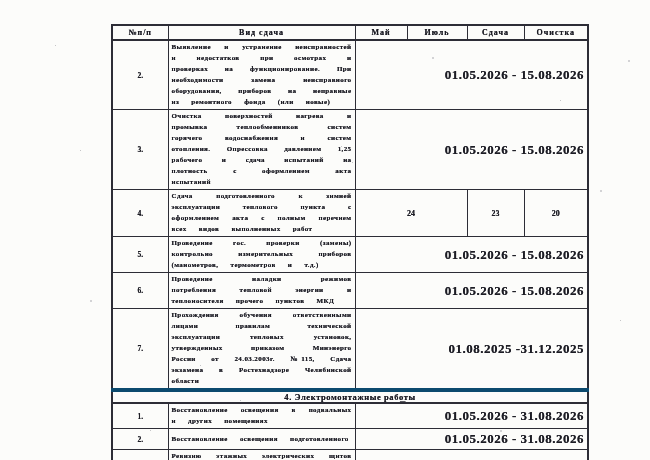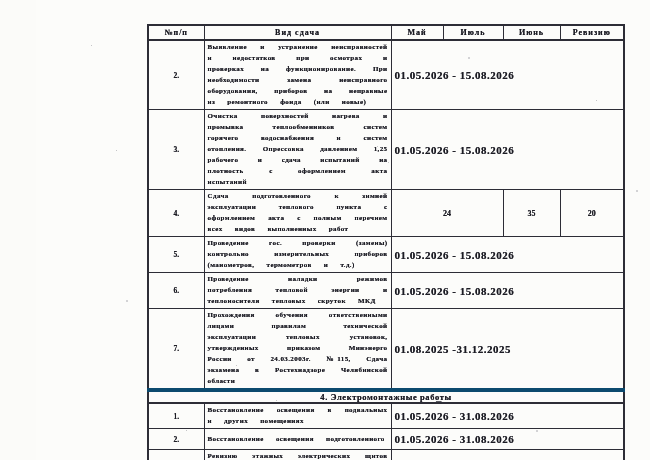--- a/index.html
+++ b/index.html
@@ -3,21 +3,21 @@
 <meta charset="utf-8">
 <style>
   html,body{margin:0;padding:0;}
   body{
     width:650px;height:460px;
     background:#fbfbf9;
     font-family:"Liberation Serif", serif;
     position:relative;
     overflow:hidden;
   }
-  .page{position:absolute;inset:0;background:#fcfcfa;margin-left:36px;}
+  .page{position:absolute;inset:0;background:#fcfcfa;}
   
   .speck{position:absolute;border-radius:50%;background:rgba(60,60,75,.28);}
   .s1{width:2px;height:2px;}
   .s2{width:1px;height:1px;background:rgba(60,60,75,.38);}
 
   table.work-table{
     position:absolute;left:111px;top:24px;width:477px;
     border-collapse:collapse;table-layout:fixed;
     color:#1c1c24;
     border:2px solid #2d2d36;
@@ -42,21 +42,21 @@
   }
   td.work{
     font-size:7px;line-height:11px;font-weight:bold;
     text-align:justify;
     word-spacing:10px;letter-spacing:.4px;
     vertical-align:middle;
     padding:1px 3px;
     text-shadow:0 0 .4px rgba(25,25,35,.8);
   }
   td.date{
-    text-align:left;font-size:11px;font-weight:bold;
+    text-align:right;font-size:13px;font-weight:bold;
     letter-spacing:.5px;
     text-shadow:0 0 .4px rgba(25,25,35,.8);
   }
   td.val{
     text-align:center;font-size:8px;font-weight:bold;
     text-shadow:0 0 .4px rgba(25,25,35,.8);
   }
   tr.section td{
     height:10px;
     text-align:center;font-size:8.5px;font-weight:bold;
@@ -102,53 +102,53 @@
         <col style="width:57px">
         <col style="width:64px">
     </colgroup>
 
     <tbody>
         <tr class="head-row">
       <th>№п/п</th>
       <th>Вид сдача</th>
       <th>Май</th>
       <th>Июль</th>
-      <th>Июнь</th>
-      <th>Ревизию</th>
+      <th>Сдача</th>
+      <th>Очистка</th>
     </tr>
 
     <tr style="height:46px">
       <td class="num">2.</td>
       <td class="work">Выявление и устранение неисправностей и недостатков при осмотрах и проверках на функционирование. При необходимости замена неисправного оборудования, приборов на неправные из ремонтного фонда (или новые)</td>
       <td class="date" colspan="4">01.05.2026 - 15.08.2026</td>
     </tr>
 
     <tr style="height:48px">
       <td class="num">3.</td>
       <td class="work">Очистка поверхностей нагрева и промывка теплообменников систем горячего водоснабжения и систем отопления. Опрессовка давлением 1,25 рабочего и сдача испытаний на плотность с оформлением акта испытаний</td>
       <td class="date" colspan="4">01.05.2026 - 15.08.2026</td>
     </tr>
 
     <tr style="height:27px">
       <td class="num">4.</td>
       <td class="work">Сдача подготовленного к зимней эксплуатации теплового пункта с оформлением акта с полным перечнем всех видов выполненных работ</td>
       <td class="val" colspan="2">24</td>
-      <td class="val">35</td>
+      <td class="val">23</td>
       <td class="val">20</td>
     </tr>
 
     <tr style="height:20px">
       <td class="num">5.</td>
       <td class="work">Проведение гос. проверки (замены) контрольно измерительных приборов (манометров, термометров и т.д.)</td>
       <td class="date" colspan="4">01.05.2026 - 15.08.2026</td>
     </tr>
 
     <tr style="height:18px">
       <td class="num">6.</td>
-      <td class="work">Проведение наладки режимов потребления тепловой энергии и теплоносителя тепловых скруток МКД</td>
+      <td class="work">Проведение наладки режимов потребления тепловой энергии и теплоносителя прочего пунктов МКД</td>
       <td class="date" colspan="4">01.05.2026 - 15.08.2026</td>
     </tr>
 
     <tr style="height:52px">
       <td class="num">7.</td>
       <td class="work">Прохождения обучения ответственными лицами правилам технической эксплуатации тепловых установок, утвержденных приказом Минэнерго России от 24.03.2003г. №115, Сдача экзамена в Ростехнадзоре Челябинской области</td>
       <td class="date" colspan="4">01.08.2025 -31.12.2025</td>
     </tr>
 
     <tr class="section">

